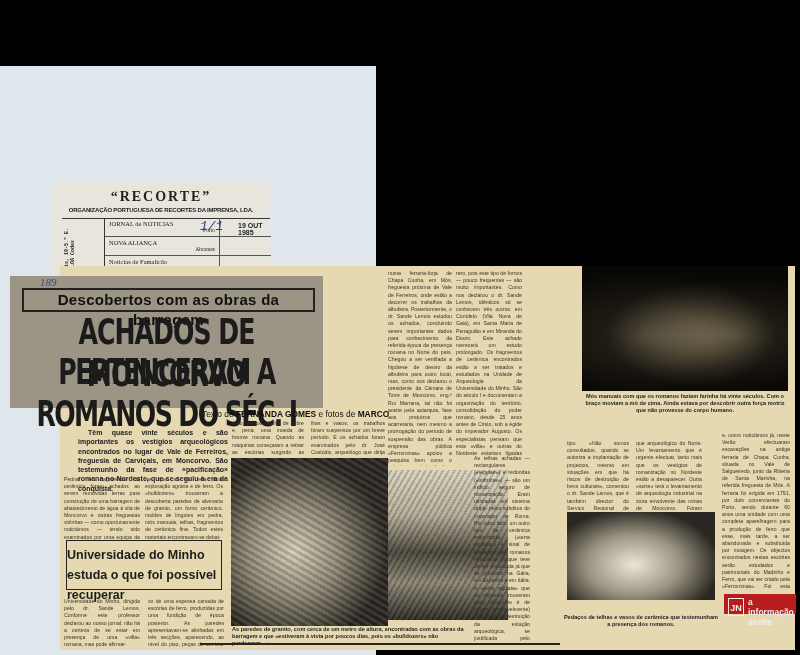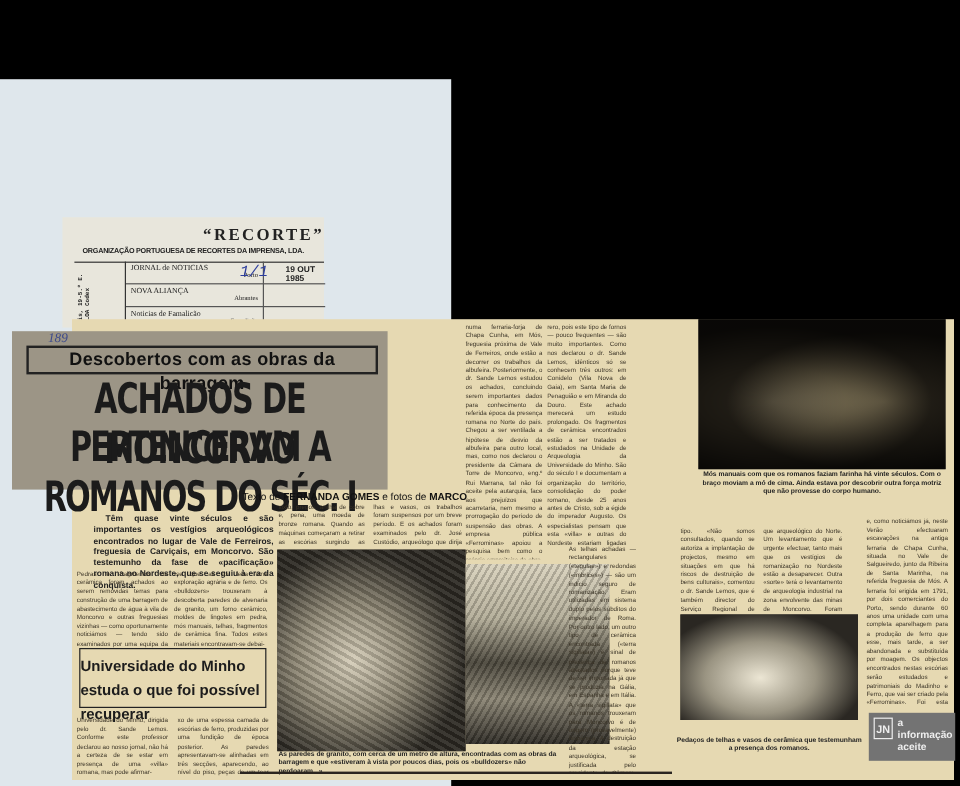--- a/index.html
+++ b/index.html
@@ -1,19 +1,19 @@
 <!DOCTYPE html>
 <html><head>
 <meta charset="utf-8">
 <style>
   html, body { margin:0; padding:0; }
   body { width:800px; height:655px; background:#000; position:relative; overflow:hidden; font-family:"Liberation Sans", sans-serif; }
   .card { position:absolute; left:0; top:66px; width:376px; height:589px; background:#dfe7ec; }
   .recorte { position:absolute; left:52px; top:181px; width:218px; height:92px; background:#e8e6dc; color:#222; }
-  .recorte .brand { position:absolute; left:0; width:218px; top:8px; text-align:right; font-family:"Liberation Serif", serif; font-size:14px; font-weight:bold; letter-spacing:2px; }
+  .recorte .brand { position:absolute; left:0; width:218px; top:8px; text-align:center; font-family:"Liberation Serif", serif; font-size:14px; font-weight:bold; letter-spacing:2px; }
   .recorte .org { position:absolute; left:0; width:218px; top:26px; text-align:center; font-family:"Liberation Sans Narrow","Liberation Sans",sans-serif; font-size:6px; font-weight:bold; letter-spacing:-0.2px; }
   .recorte .grid { position:absolute; left:10px; top:37px; width:208px; border-top:1px solid #333; }
   .recorte .side { position:absolute; left:12px; top:42px; width:12px; height:50px; writing-mode:vertical-rl; transform:rotate(180deg); font-size:5px; font-weight:bold; font-family:"Liberation Mono", monospace; }
   .recorte .rows { position:absolute; left:52px; top:37px; width:166px; border-left:1px solid #333; }
   .recorte .row { height:18px; border-bottom:1px solid #555; position:relative; }
   .recorte .pname { position:absolute; left:4px; top:2px; font-family:"Liberation Serif", serif; font-size:6.5px; }
   .recorte .pcity { position:absolute; left:50px; width:60px; text-align:right; top:9px; font-family:"Liberation Serif", serif; font-size:5.5px; }
   .recorte .vline { position:absolute; left:114px; top:0; height:56px; border-left:1px solid #555; }
   .recorte .mark { position:absolute; left:148px; top:38px; font-family:Liberation Mono, monospace; font-size:13px; color:#2b3c9c; font-style:italic; }
   .recorte .date { position:absolute; left:186px; top:41px; font-size:7px; font-weight:bold; font-family:"Liberation Sans", sans-serif; }
@@ -32,21 +32,21 @@
   .boxhead { position:absolute; left:66px; top:540px; width:156px; height:50px; border:1px solid #222; font-family:"Liberation Sans Narrow","Liberation Sans",sans-serif; font-size:12.5px; font-weight:bold; color:#1c1c1c; line-height:20px; padding-top:4px; box-sizing:border-box; }
   .photo { position:absolute; overflow:hidden; }
   .photo-a { left:231px; top:458px; width:157px; height:168px; background:radial-gradient(ellipse at 40% 55%, #d5cdb8 0%, #8e8774 35%, #2b2822 70%), #5a5446; }
   .photo-a::after { content:""; position:absolute; inset:0; background:repeating-linear-gradient(30deg, rgba(0,0,0,0.15) 0 3px, rgba(255,255,255,0.08) 3px 6px); }
   .photo-b { left:388px; top:470px; width:120px; height:150px; background:linear-gradient(180deg, #d9d2bd 0%, #b3ad98 30%, #4a463b 55%, #8b8574 75%, #2e2b25 100%); }
   .photo-b::after { content:""; position:absolute; inset:0; background:repeating-linear-gradient(-60deg, rgba(0,0,0,0.18) 0 2px, rgba(255,255,255,0.06) 2px 5px); }
   .photo-c { left:582px; top:266px; width:206px; height:125px; background:radial-gradient(ellipse at 30% 55%, #e4dcc6 0%, #a49c86 30%, #35312a 65%), radial-gradient(ellipse at 75% 55%, #c7bfa8 0%, #2a2722 60%); background-blend-mode:multiply; }
   .photo-d { left:567px; top:512px; width:148px; height:88px; background:radial-gradient(ellipse at 45% 60%, #ece6d4 0%, #9a9482 40%, #2a2722 75%), #4a463c; }
   .caption { position:absolute; font-size:5.6px; font-weight:bold; color:#222; text-align:center; line-height:7.2px; }
   .caption.left { text-align:left; }
-  .jn { position:absolute; left:724px; top:594px; width:72px; height:40px; background:#737373; color:#eee; }
+  .jn { position:absolute; left:724px; top:594px; width:72px; height:20px; background:#b91c1c; color:#eee; }
   .jn .logo { position:absolute; left:4px; top:4px; width:16px; height:18px; border:1.5px solid #eee; font-size:9px; font-weight:bold; text-align:center; line-height:18px; box-sizing:border-box; }
   .jn .tag { position:absolute; left:24px; top:3px; font-size:8.5px; font-weight:bold; line-height:10px; }
   .rule { position:absolute; height:2px; background:#2a2520; }
 </style>
 </head>
 <body>
 
 <div class="card"></div>
 
 <div class="recorte">

